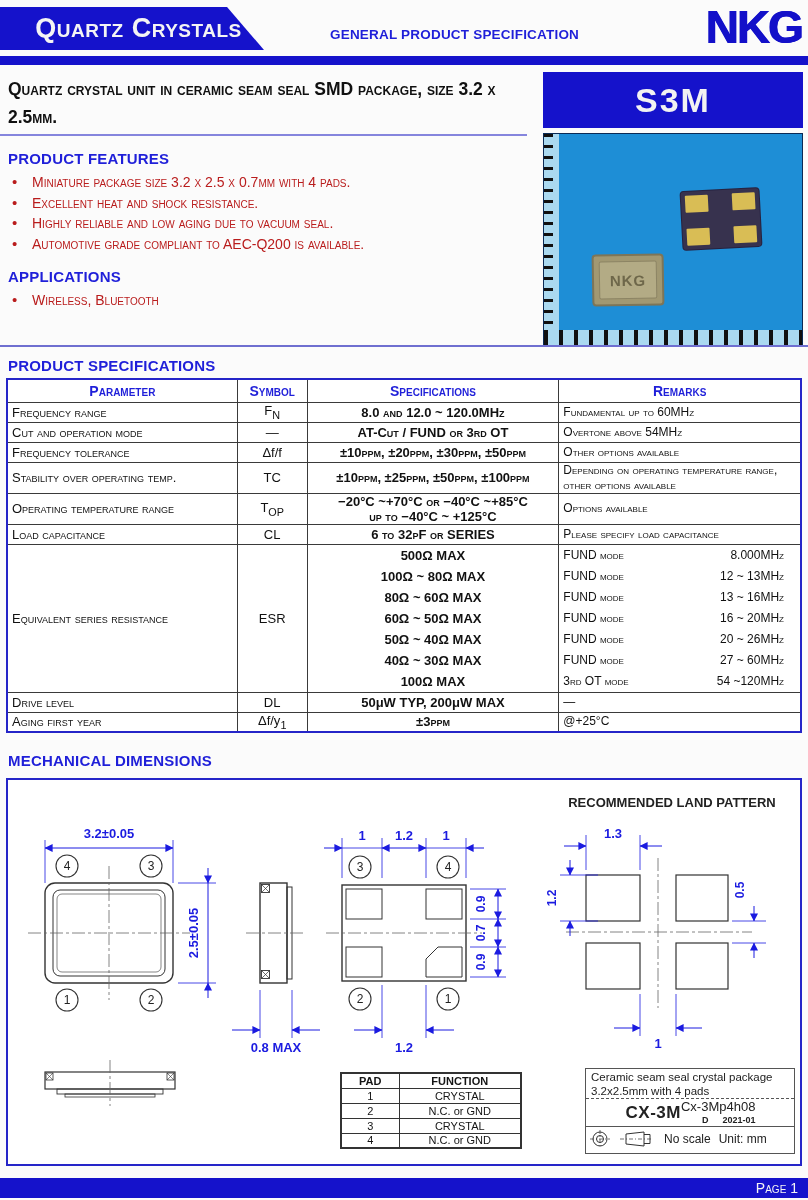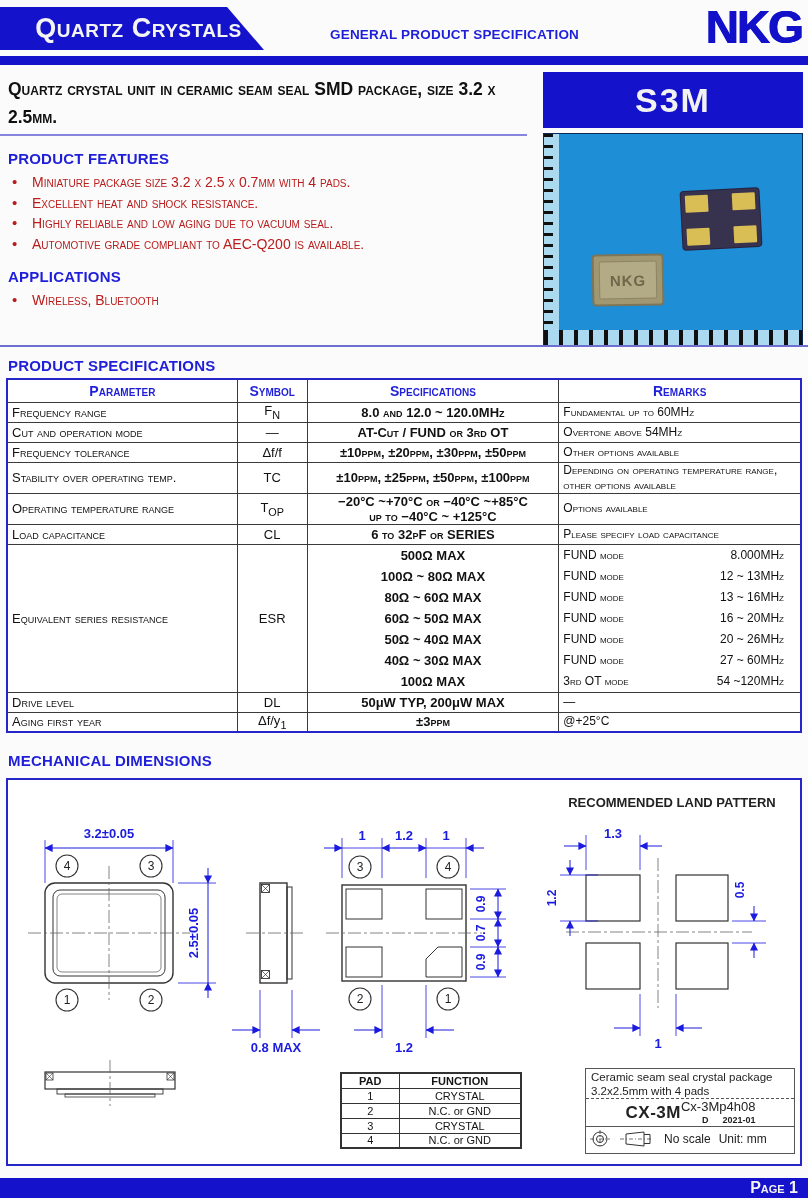--- a/index.html
+++ b/index.html
@@ -86,21 +86,21 @@
   .tb-desc{padding:2px 5px 1px 5px;border-bottom:1px dashed #555;line-height:1.2;height:30px;}
   .tb-mid{display:flex;justify-content:center;align-items:center;border-bottom:1px solid #555;height:28px;padding:0 4px 0 5px;}
   .tb-part{font-size:17px;font-weight:600;letter-spacing:.5px;}
   .tb-doc{text-align:right;line-height:1.2;}
   .tb-docnum{font-size:13px;}
   .tb-rev{font-size:9px;display:flex;gap:14px;justify-content:flex-end;font-weight:700;}
   .tb-bot{display:flex;align-items:center;gap:8px;padding:2px 4px;height:24px;}
   .tb-bot .lbl{font-size:12px;}
 
   .footer{position:absolute;left:0;top:1178px;width:808px;height:20px;background:var(--primary-blue);}
-  .footer span{position:absolute;right:10px;top:0;line-height:20px;color:#f4f4f4;font-weight:700;font-size:16px;}
+  .footer span{position:absolute;right:10px;top:0;line-height:20px;color:#f4f4f4;font-weight:400;font-size:14px;}
 </style>
 </head>
 <body>
 
 <div class="page">
 
   <div class="banner">
     <div class="banner-text sc">Quartz Crystals</div>
   </div>
   <div class="doc-type">GENERAL PRODUCT SPECIFICATION</div>

